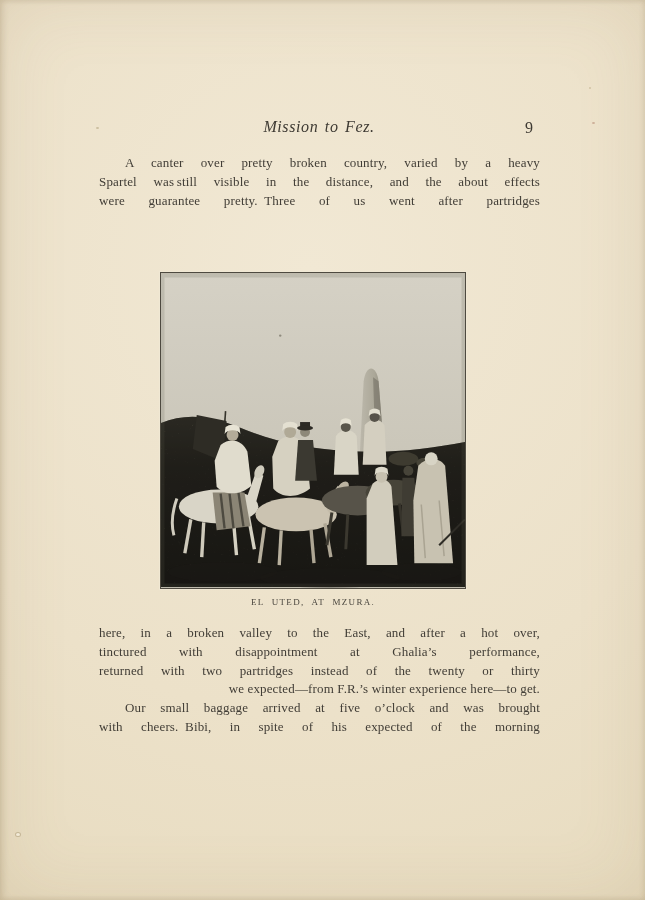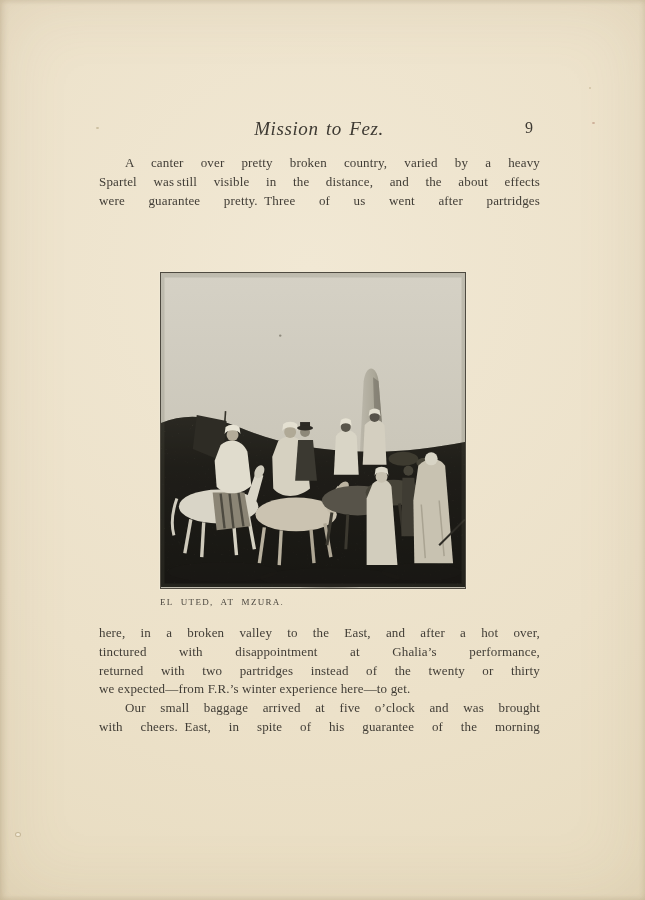--- a/index.html
+++ b/index.html
@@ -25,21 +25,21 @@
     position: absolute;
     top: 118px;
     left: 99px;
     width: 440px;
     height: 22px;
   }
   .running-title {
     display: block;
     text-align: center;
     font-style: italic;
-    font-size: 19px;
+    font-size: 16px;
     letter-spacing: 0.6px;
     word-spacing: 2px;
     color: #3e3a33;
   }
   .page-number {
     position: absolute;
     right: 6px;
     top: 1px;
     font-size: 16px;
     color: #3e3a33;
@@ -51,20 +51,21 @@
     font-size: 13px;
     line-height: 18.8px;
     letter-spacing: 0.15px;
     color: #413d36;
   }
   #para-block-top { top: 154px; }
   #para-block-bottom { top: 624px; }
   .tl {
     display: block;
     white-space: normal;
+    text-align: right;
   }
   .jl {
     text-align: justify;
     text-align-last: justify;
   }
   .ind { text-indent: 26px; }
   figure.plate {
     position: absolute;
     left: 160px;
     top: 272px;
@@ -76,21 +77,21 @@
     height: 317px;
     box-sizing: border-box;
     border: 1px solid #4e4a40;
     box-shadow: 0 0 0 1px rgba(240, 232, 212, 0.8);
     background: #c8c4b7;
     overflow: hidden;
   }
   .photo-frame svg { display: block; }
   figcaption.plate-caption {
     margin-top: 8px;
-    text-align: left;
+    text-align: center;
     font-size: 9px;
     letter-spacing: 1.3px;
     word-spacing: 4px;
     color: #4a463e;
   }
   .speck {
     position: absolute;
     border-radius: 50%;
     pointer-events: none;
   }
@@ -240,21 +241,21 @@
     </div>
     <figcaption class="plate-caption">EL UTED, AT MZURA.</figcaption>
   </figure>
 
   <div class="text-block" id="para-block-bottom">
     <span class="tl jl">here, in a broken valley to the East, and after a hot over,</span>
     <span class="tl jl">tinctured with disappointment at Ghalia’s performance,</span>
     <span class="tl jl">returned with two partridges instead of the twenty or thirty</span>
     <span class="tl">we expected—from F.R.’s winter experience here—to get.</span>
     <span class="tl jl ind">Our small baggage arrived at five o’clock and was brought</span>
-    <span class="tl jl">with cheers. East, in spite of his guarantee of the morning</span>
+    <span class="tl jl">with cheers. Bibi, in spite of his expected of the morning</span>
   </div>
 
   <div class="speck" id="speck-1"></div>
   <div class="speck" id="speck-2"></div>
   <div class="speck" id="speck-3"></div>
   <div class="speck" id="speck-4"></div>
 
 </div>
 
 </body></html>

